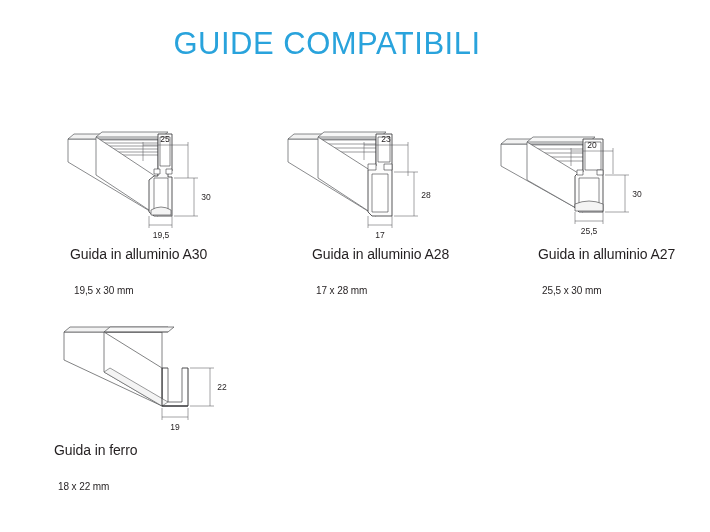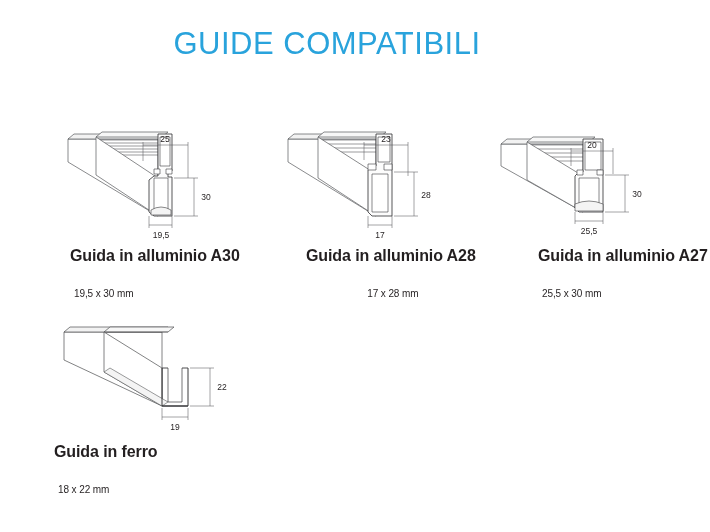--- a/index.html
+++ b/index.html
@@ -51,36 +51,36 @@
   }
   .figure svg { display: block; }
 
   .caption {
     position: absolute;
     left: 22px;
     top: 126px;
     line-height: 1.22;
   }
   .caption .name {
-    font-size: 16px;
-    font-weight: bold;
+    font-size: 14px;
+    font-weight: normal;
     color: #231f20;
     white-space: nowrap;
     letter-spacing: -0.1px;
   }
   .caption .dims {
     font-size: 10px;
     font-weight: 400;
     color: #231f20;
     white-space: nowrap;
     padding-left: 4px;
     letter-spacing: -0.1px;
     margin-top: 22px;
   }
-  .caption.indent-1 { left: 38px; text-align: center; }
+  .caption.indent-1 { left: 44px; }
   .caption.indent-2 { left: 55px; }
   .caption.indent-3 { left: 12px; }
 
   .dim-text {
     font-family: "Liberation Sans", sans-serif;
     font-size: 8.5px;
     fill: #231f20;
   }
 </style>
 </head>

